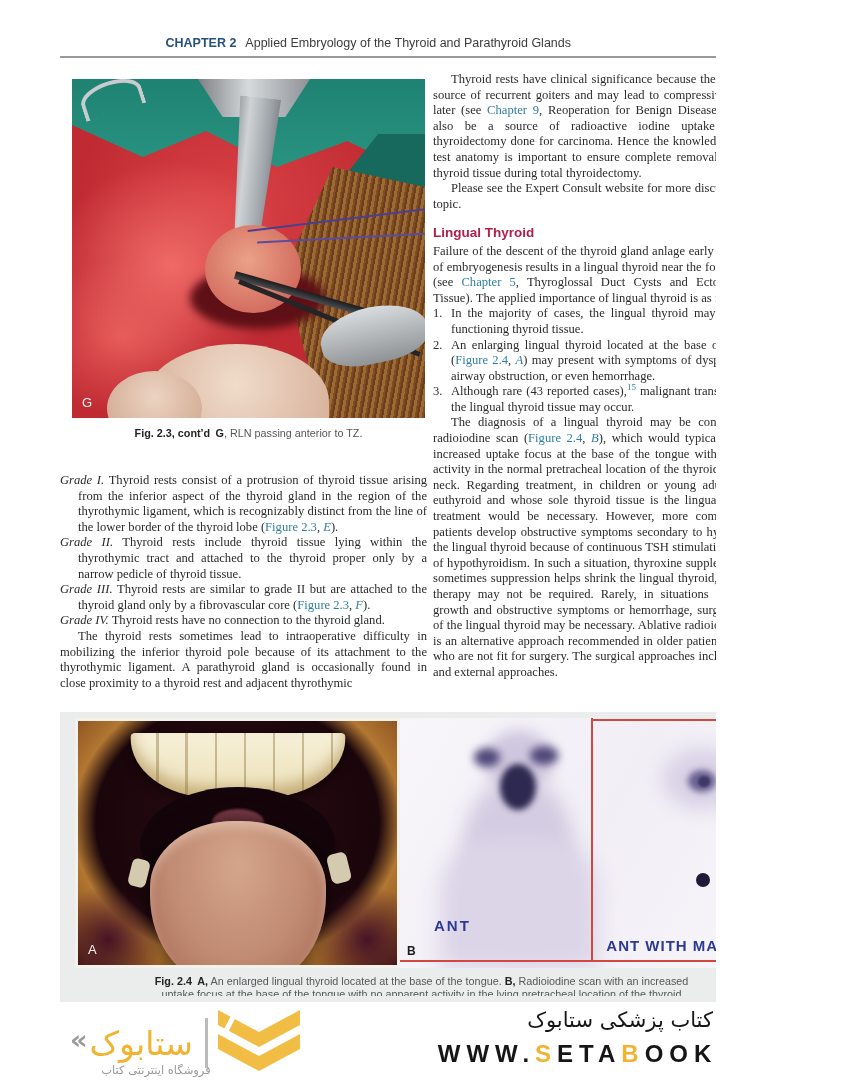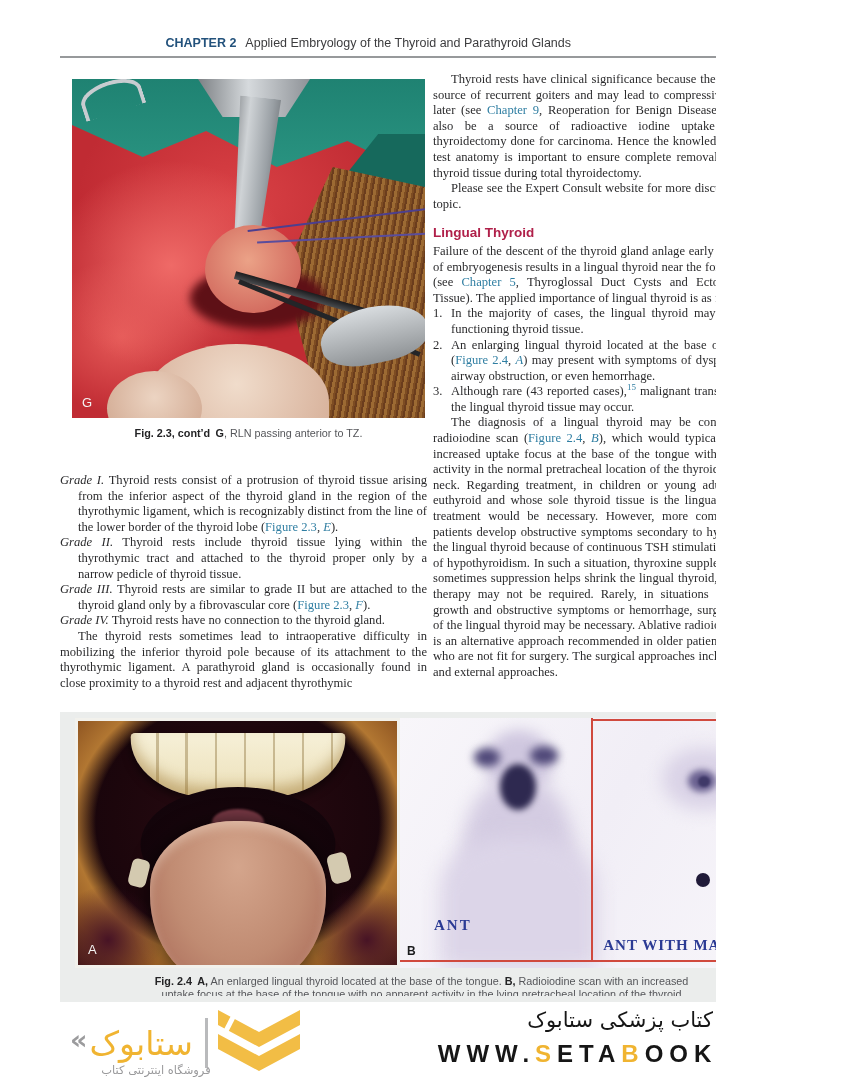--- a/index.html
+++ b/index.html
@@ -134,21 +134,21 @@
   .panelB .uptake-r{position:absolute;left:288px;top:52px;width:28px;height:22px;background:#6a6190;
           border-radius:50%;filter:blur(3px);}
   .panelB .uptake-rc{position:absolute;left:298px;top:58px;width:12px;height:11px;background:#3f3968;
           border-radius:50%;filter:blur(1px);}
   .panelB .marker-dot{position:absolute;left:296px;top:155px;width:14px;height:14px;background:#201a38;
           border-radius:50%;}
   .panelB .red-divider{position:absolute;left:191px;top:0;bottom:7px;width:2px;background:#d0493e;}
   .panelB .red-top{position:absolute;left:191px;top:1px;right:4px;height:2px;background:#d0493e;}
   .panelB .red-right{position:absolute;right:4px;top:1px;bottom:7px;width:2px;background:#d0493e;}
   .panelB .red-bottom{position:absolute;left:0;right:0;bottom:6px;height:2px;background:#d0493e;}
-  .scan-label{position:absolute;font-family:Liberation Serif, serif;font-weight:bold;
+  .scan-label{position:absolute;font-family:Liberation Sans, sans-serif;font-weight:bold;
           color:#2b3a94;font-size:15px;letter-spacing:2px;}
   .lbl-ant{left:34px;bottom:34px;}
   .lbl-antm{left:200px;right:12px;bottom:14px;text-align:center;letter-spacing:1px;}
   .lbl-b{position:absolute;left:7px;bottom:10px;color:#1b1b1d;font-family:"Liberation Sans",sans-serif;
           font-size:12px;font-weight:bold;}
   .cap24{position:absolute;left:0;right:0;top:263px;height:21px;overflow:hidden;text-align:center;
          font-family:"Liberation Sans",sans-serif;font-size:10.8px;line-height:13px;color:#55565a;}
   .cap24 .sg-b{color:#232325;}
 
   

